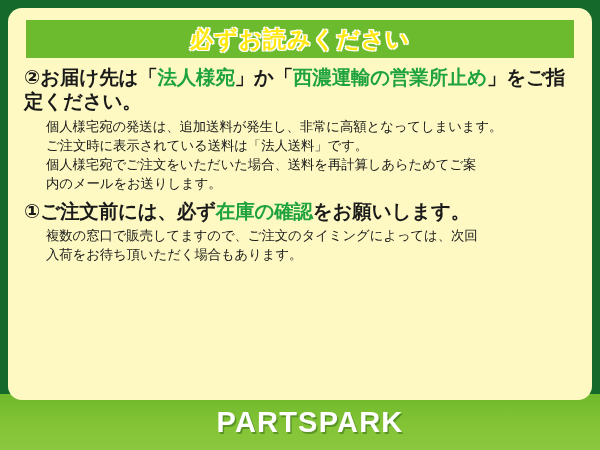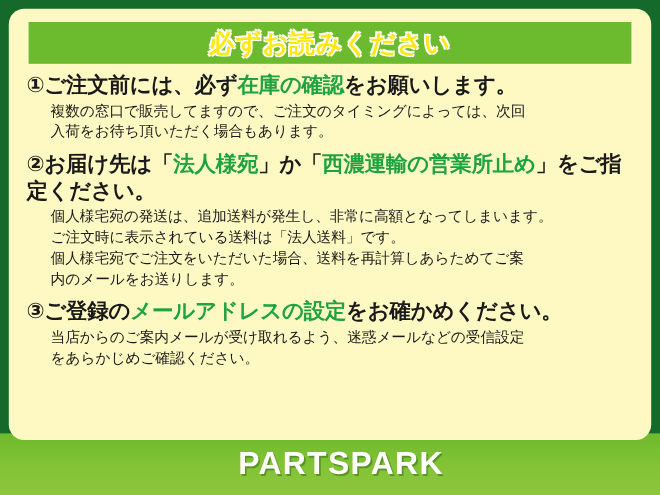--- a/index.html
+++ b/index.html
@@ -129,50 +129,41 @@
 
   <div class="notice-card">
 
     <div class="notice-title-bar">
       <span class="notice-title-text">必ずお読みください</span>
     </div>
 
     <div class="notice-body">
 
       <div class="notice-item">
-        <div class="item-heading">
-          <span>①</span><span>ご注文前には、必ず</span><span class="hl-green">在庫の確認</span><span>をお願いします。</span>
-        </div>
-        <div class="item-detail">
-          <span class="detail-line">複数の窓口で販売してますので、ご注文のタイミングによっては、次回</span>
-          <span class="detail-line">入荷をお待ち頂いただく場合もあります。</span>
-        </div>
-      </div>
-
-      <div class="notice-item">
         <div class="item-heading wrap">
           <span>②</span><span>お届け先は「</span><span class="hl-green">法人様宛</span><span>」か「</span><span class="hl-green">西濃運輸の営業所止め</span><span>」</span><span>をご指定ください。</span>
         </div>
         <div class="item-detail">
           <span class="detail-line">個人様宅宛の発送は、追加送料が発生し、非常に高額となってしまいます。</span>
           <span class="detail-line">ご注文時に表示されている送料は「法人送料」です。</span>
           <span class="detail-line">個人様宅宛でご注文をいただいた場合、送料を再計算しあらためてご案</span>
           <span class="detail-line">内のメールをお送りします。</span>
         </div>
       </div>
 
       <div class="notice-item">
         <div class="item-heading">
-          <span>③</span><span>ご登録の</span><span class="hl-green">メールアドレスの設定</span><span>をお確かめください。</span>
+          <span>①</span><span>ご注文前には、必ず</span><span class="hl-green">在庫の確認</span><span>をお願いします。</span>
         </div>
         <div class="item-detail">
-          <span class="detail-line">当店からのご案内メールが受け取れるよう、迷惑メールなどの受信設定</span>
-          <span class="detail-line">をあらかじめご確認ください。</span>
+          <span class="detail-line">複数の窓口で販売してますので、ご注文のタイミングによっては、次回</span>
+          <span class="detail-line">入荷をお待ち頂いただく場合もあります。</span>
         </div>
       </div>
+
 
     </div>
   </div>
 
   <div class="brand-footer">
     <span class="brand-wordmark">PARTSPARK</span>
   </div>
 
 </div>
 

